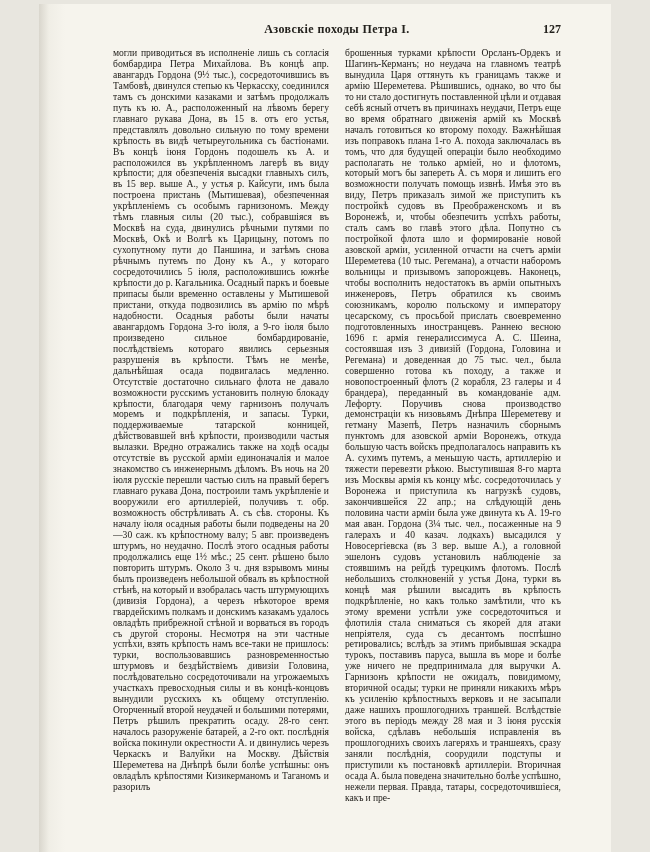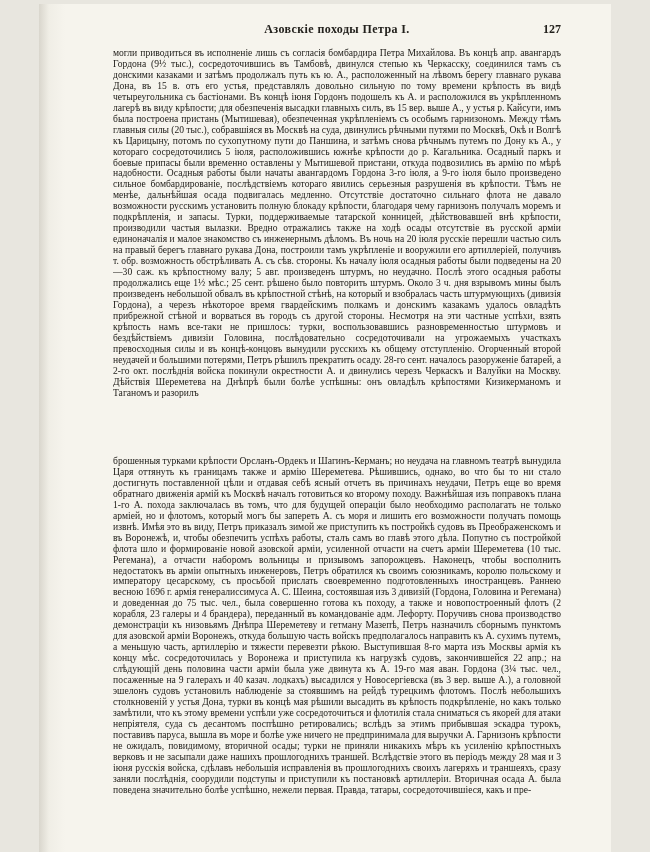--- a/index.html
+++ b/index.html
@@ -45,21 +45,20 @@
     right: 0;
     top: 0;
     font-size: 12px;
     font-weight: bold;
   }
   .columns {
     display: flex;
     gap: 16px;
     height: 800px;
     overflow: hidden;
-    flex-direction: column;
   }
   .col {
     flex: 1 1 0;
     font-size: 9.6px;
     line-height: 10.95px;
     text-align: justify;
     text-justify: inter-word;
     word-spacing: -0.2px;
     overflow: hidden;
   }

